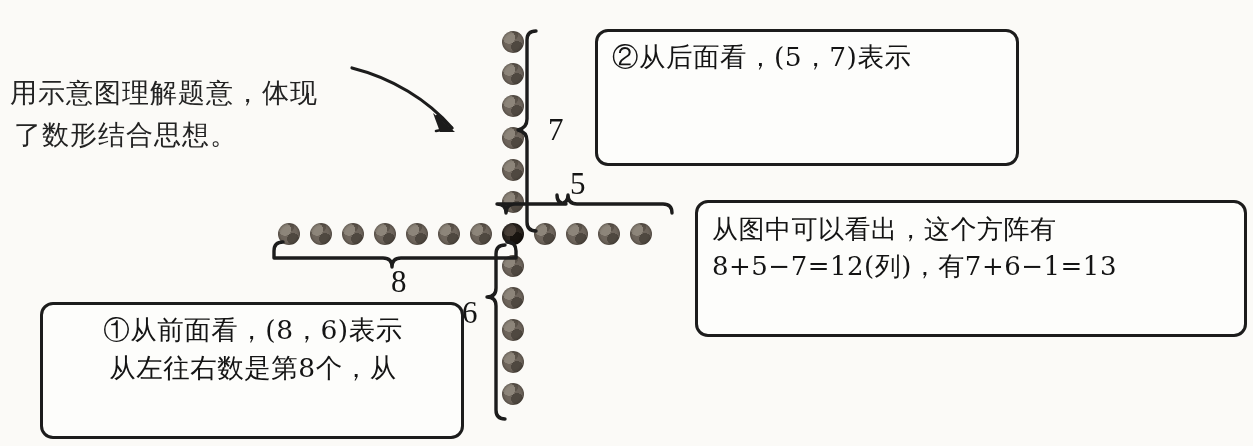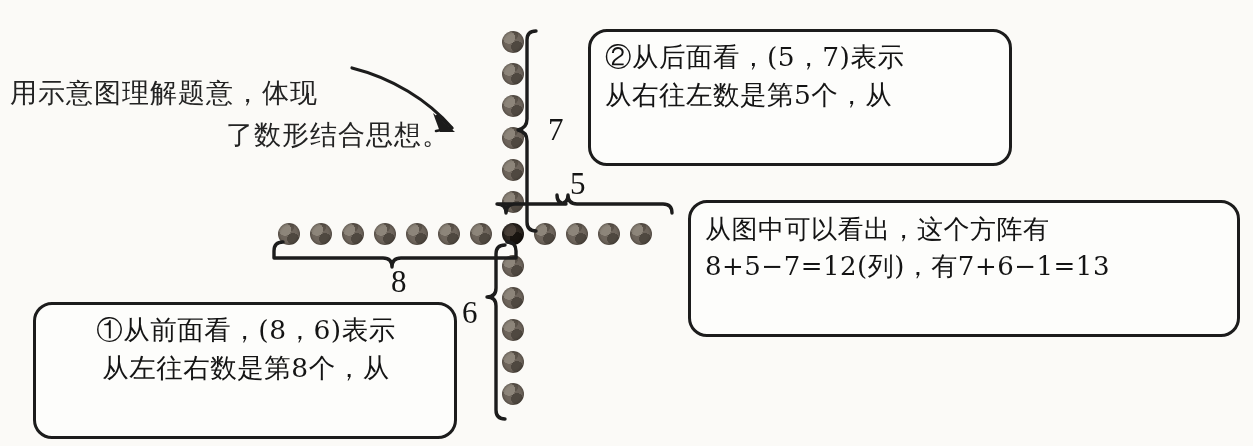--- a/index.html
+++ b/index.html
@@ -20,35 +20,36 @@
     width:440px;
     font-size:27px;
     line-height:1.55;
     letter-spacing:1px;
     color:#232323;
     font-family:"DejaVu Serif","Liberation Serif",serif;
     font-style:normal;
     margin-top:40px;
   }
   .note .ln{display:block;white-space:pre;}
-  .note .ln2{padding-left:4px;text-align:right;}
+  .note .ln2{padding-left:4px;}
 
   
   .box{
     position:absolute;
     box-sizing:border-box;
     border:3px solid #1c1c1c;
-    border-radius:19px;
+    border-radius:13px;
     background:#fdfdfb;
     padding:6px 12px 8px 14px;
     font-size:26.5px;
     line-height:1.42;
     letter-spacing:0.5px;
     color:#141414;
     font-family:"DejaVu Serif","Liberation Serif",serif;
+    margin-left:7px;
   }
   .box .ln{display:block;white-space:pre;}
 
   #box-two{ left:588px; top:29px; width:424px; height:137px; }
   #box-one{ left:33px; top:302px; width:424px; height:137px;text-align:center; }
   #box-three{ left:688px; top:200px; width:552px; height:137px;
               font-size:26px; padding:8px 10px 8px 14px;}
 
   
   .dot{
@@ -85,21 +86,20 @@
 
 <div id="stage">
 
   <div class="note">
     <span class="ln">用示意图理解题意，体现</span>
     <span class="ln ln2">了数形结合思想。</span>
   </div>
 
   <div class="box" id="box-two">
     <span class="ln">②从后面看，(5，7)表示</span>
-    <span class="ln">从右往左数是第5个，从</span>
   </div>
 
   <div class="box" id="box-one">
     <span class="ln">①从前面看，(8，6)表示</span>
     <span class="ln">从左往右数是第8个，从</span>
   </div>
 
   <div class="box" id="box-three">
     <span class="ln">从图中可以看出，这个方阵有</span>
     <span class="ln">8+5−7=12(列)，有7+6−1=13</span>

